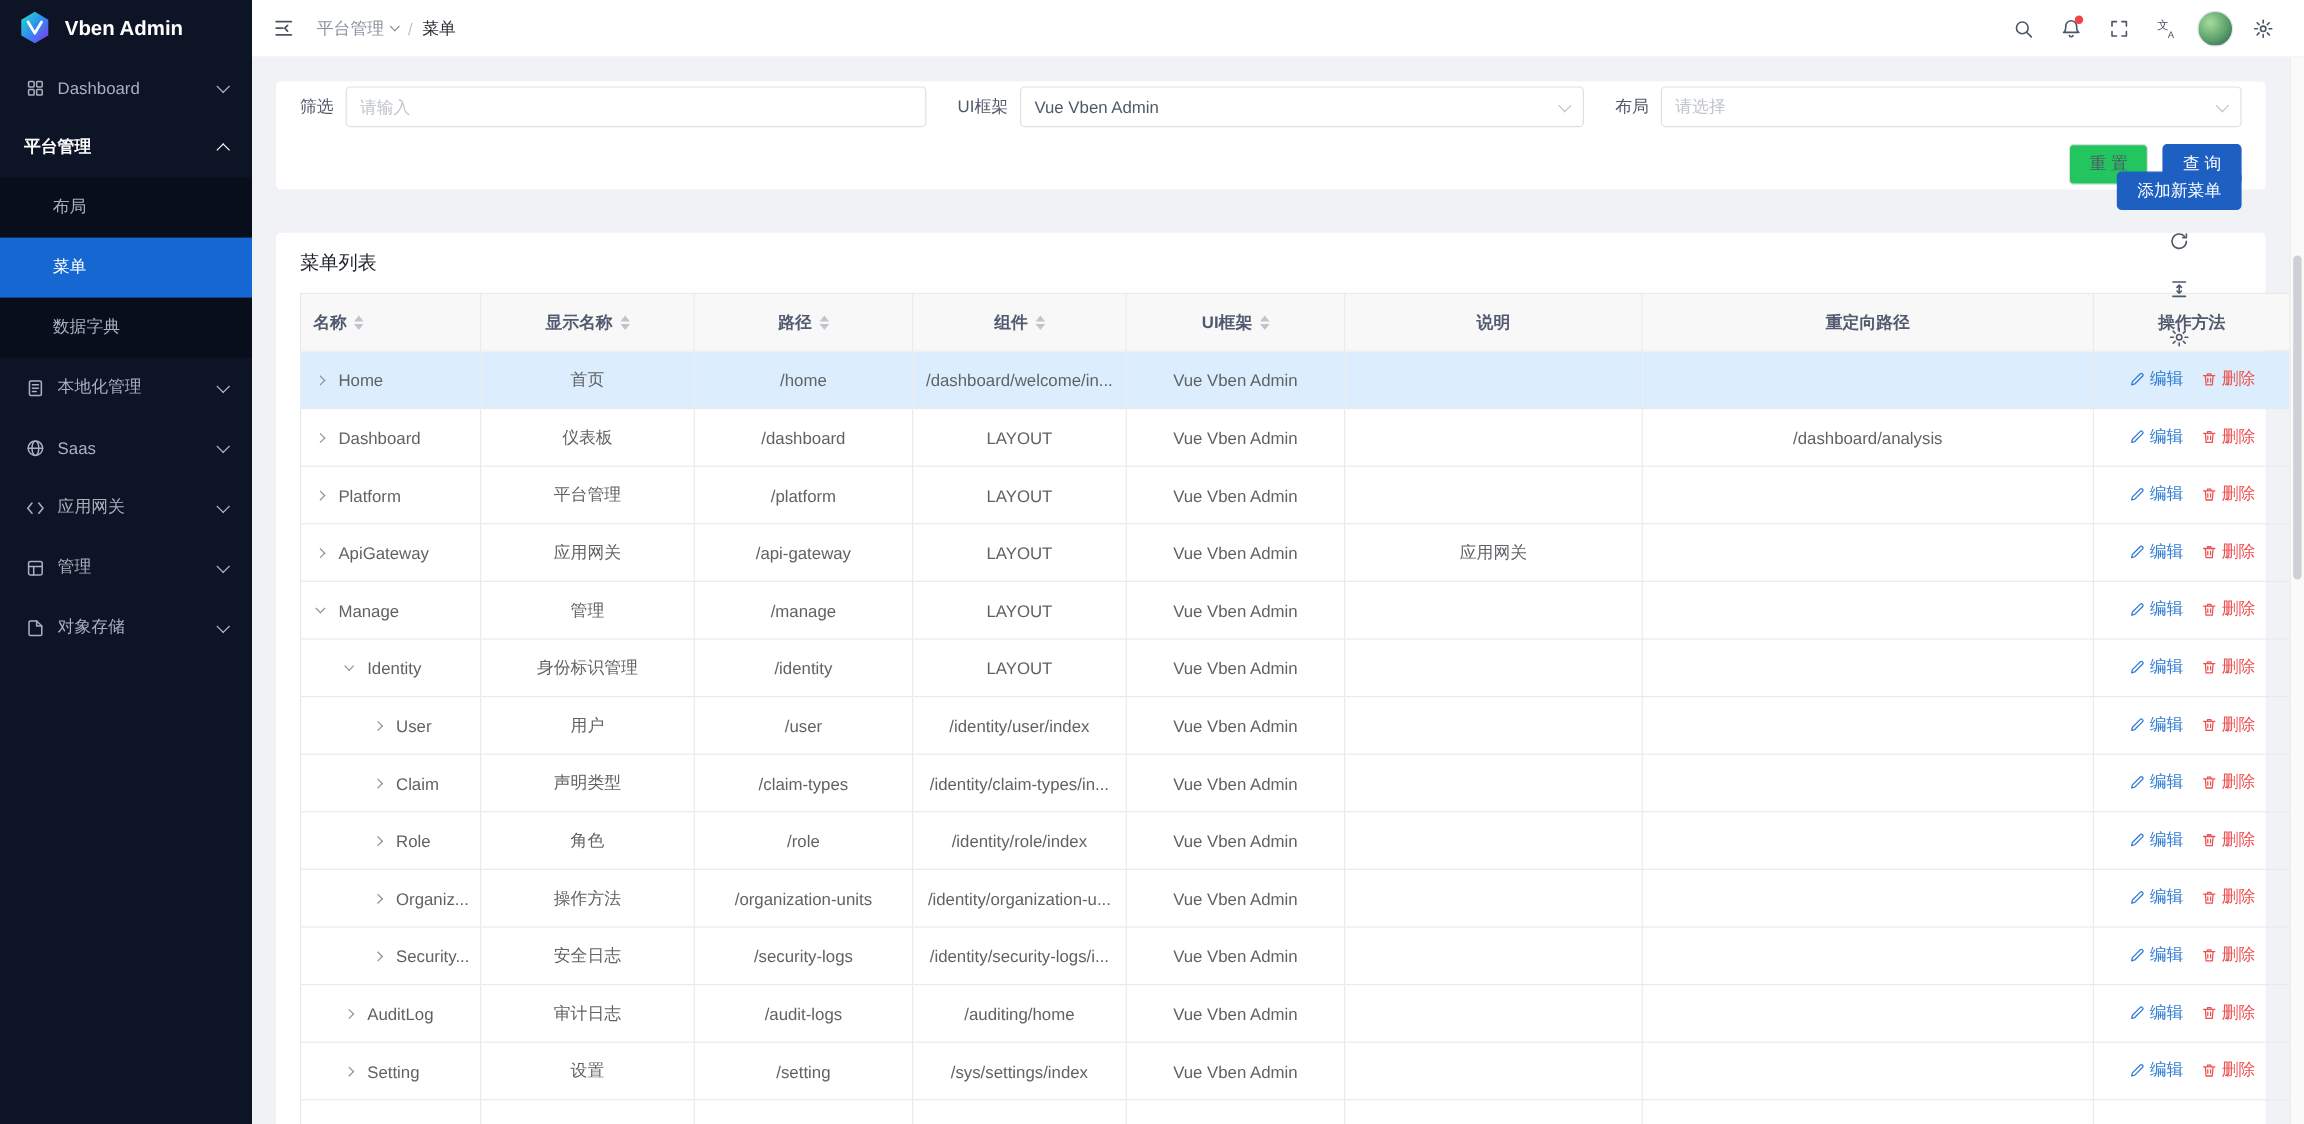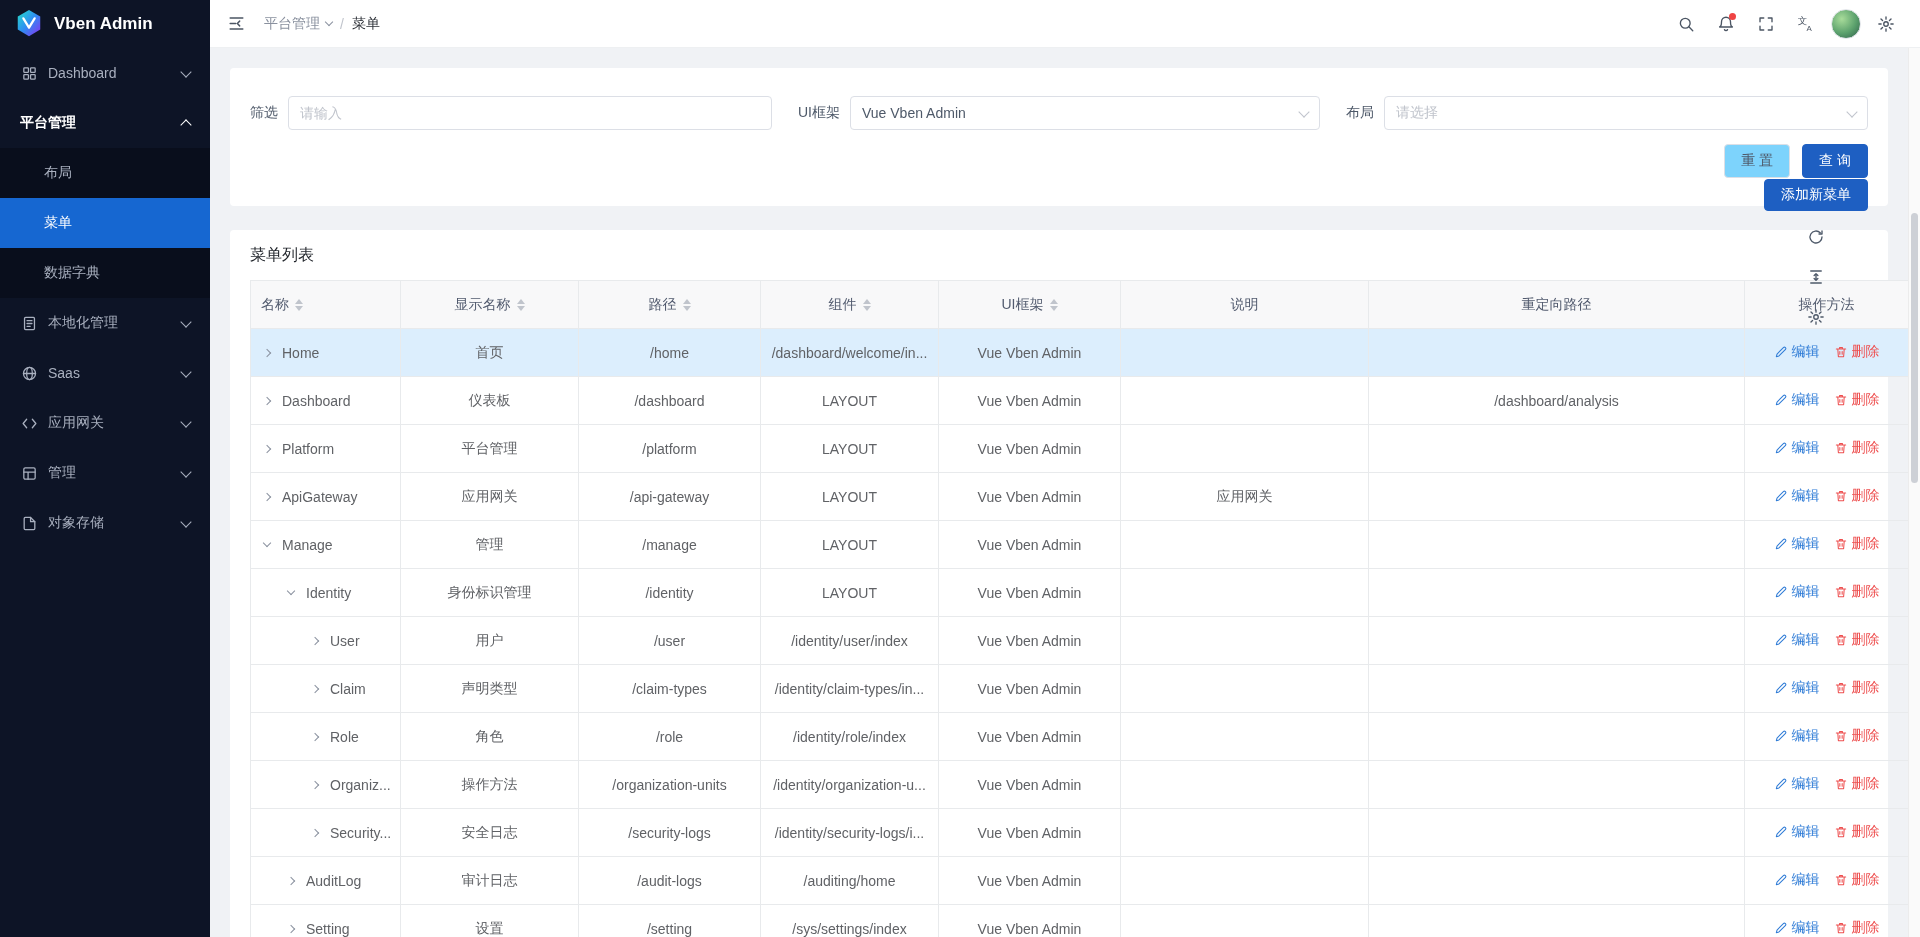--- a/index.html
+++ b/index.html
@@ -39,46 +39,46 @@
   .crumb-sep { color:#c0c4cc; }
   .crumb.current { color:#2b2f36; cursor:default; }
   .topbar-right { display:flex; align-items:center; gap:4px; }
   .badge-dot { position:absolute; top:7px; right:8px; width:7px; height:7px; border-radius:50%; background:var(--badge,#ef4444); }
   .avatar { width:30px; height:30px; border-radius:50%; background:radial-gradient(circle at 35% 32%, #a8dc9a 0%, #5aa06c 55%, #2f5d49 100%); border:1px solid #e2e5ea; }
 
   .content { flex:1; margin-right:12px; padding:20px 20px 0 20px; overflow:hidden; }
   .card { background:#fff; border-radius:4px; }
 
   
-  .filter-card { padding:28px 20px; margin-bottom:24px; }
+  .filter-card { padding:4px 20px; margin-bottom:36px; }
   .filter-row { display:flex; align-items:center; }
   .filter-field { display:flex; align-items:center; flex:1; margin-right:26px; }
   .filter-field:last-child { margin-right:0; }
   .f-label { margin-right:10px; color:#4e5969; white-space:nowrap; }
   .control { flex:1; height:34px; border:1px solid #dcdfe6; border-radius:4px; display:flex; align-items:center; padding:0 11px; background:#fff; color:#4e5969; gap:8px; }
   .control input { border:none; outline:none; width:100%; font:inherit; color:#4e5969; background:transparent; }
   .control input::placeholder { color:#c0c4cc; }
   .sel-value { flex:1; white-space:nowrap; overflow:hidden; text-overflow:ellipsis; }
   .sel-value.placeholder { color:#c0c4cc; }
   .sel-chev { color:#c0c4cc; margin-top:-4px; }
   .filter-actions { display:flex; justify-content:flex-end; gap:12px; margin-top:14px; }
-  .btn { height:34px; padding:0 16px; border-radius:4px; border:1px solid #dcdfe6; background:#7dd3fc; color:#4e5969; font:inherit; font-size:14px; cursor:pointer; white-space:nowrap; }
+  .btn { height:34px; padding:0 16px; border-radius:4px; border:1px solid #dcdfe6; background:#22c55e; color:#4e5969; font:inherit; font-size:14px; cursor:pointer; white-space:nowrap; }
   .btn.primary { background:var(--primary,#1e5fc2); border-color:var(--primary,#1e5fc2); color:#fff; }
 
   
   .table-card { padding:0 20px 20px; }
   .table-toolbar { height:50px; display:flex; align-items:center; justify-content:space-between; }
   .tt-title { font-size:16px; font-weight:500; color:#1f2329; }
   .toolbar-actions { display:flex; align-items:center; gap:12px;flex-direction:column; }
   .toolbar-actions .btn { height:32px; }
   .tool-icon { width:28px; height:28px; display:flex; align-items:center; justify-content:center; color:#4e5969; cursor:pointer; }
 
   table.grid { width:100%; border-collapse:collapse; table-layout:fixed; border:1px solid #e8eaec; }
   .grid th, .grid td { border:1px solid #e8eaec; height:48px; padding:0 10px; overflow:hidden; white-space:nowrap; text-overflow:ellipsis; }
-  .grid thead th { background:#f8f8f9; color:#515a6e; font-weight:normal; font-size:14px; }
+  .grid thead th { background:#f8f8f9; color:#515a6e; font-weight:bold; font-size:14px; }
   .th-wrap { display:flex; align-items:center; justify-content:center; gap:6px; }
   .th-wrap.left { justify-content:flex-start; }
   .sorter { display:inline-flex; flex-direction:column; gap:2px; cursor:pointer; }
   .caret { width:0; height:0; border-left:4px solid transparent; border-right:4px solid transparent; }
   .caret.up { border-bottom:5px solid #c0c4cc; }
   .caret.down { border-top:5px solid #c0c4cc; }
 
   .grid td { color:#606266; text-align:center; font-size:14px; }
   td.cell-name { text-align:left; }
   tr.highlight td { background:var(--highlight-row,#dceefd); }

